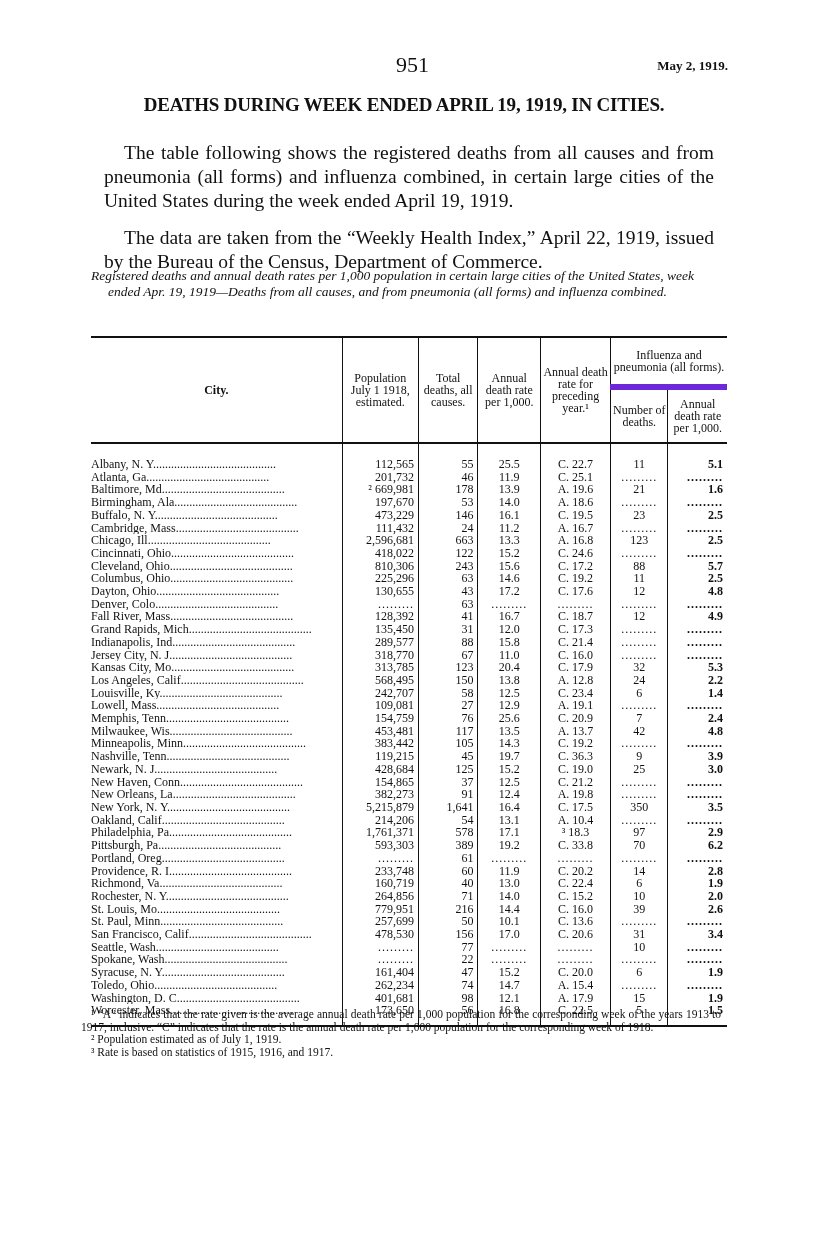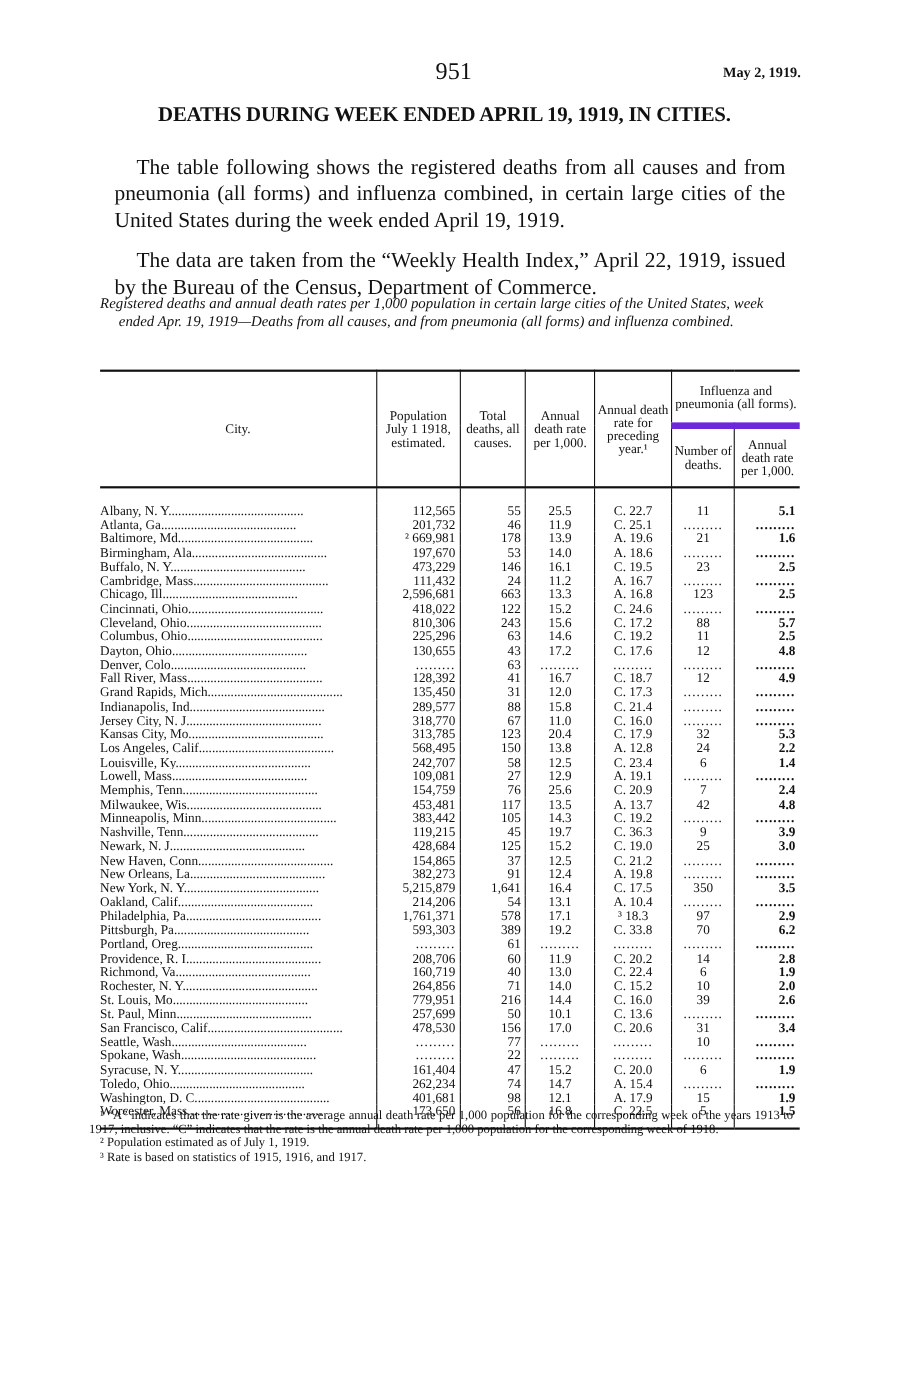--- a/index.html
+++ b/index.html
@@ -46,21 +46,21 @@
   <p>The data are taken from the “Weekly Health Index,” April 22, 1919, issued by the Bureau of the Census, Department of Commerce.</p>
 </div>
 
 <div class="caption">
     <span>Registered deaths and annual death rates per 1,000 population in certain large cities of the United States, week ended Apr. 19, 1919—Deaths from all causes, and from pneumonia (all forms) and influenza combined.</span>
   </div>
 
 <table class="data">
   <thead>
     <tr class="toprule">
-      <th rowspan="2" class="hdr-city" style="height:104px;">City.</th>
+      <th rowspan="2" class="hdr-city" style="height:104px;font-weight:bold;">City.</th>
       <th rowspan="2" class="vline" style="width:68px;">Population July 1 1918, estimated.</th>
       <th rowspan="2" class="vline" style="width:52px;">Total deaths, all causes.</th>
       <th rowspan="2" class="vline" style="width:55px;">Annual death rate per 1,000.</th>
       <th rowspan="2" class="vline" style="width:62px;">Annual death rate for preceding year.¹</th>
       <th colspan="2" class="vline" style="height:46px;border-bottom:6px solid #6d28d9;">Influenza and pneumonia (all forms).</th>
     </tr>
     <tr>
       <th class="vline" style="width:50px;margin-left:10px;">Number of deaths.</th>
       <th class="vline" style="width:52px;">Annual death rate per 1,000.</th>
     </tr>
@@ -361,21 +361,21 @@
         <td class="city">Portland, Oreg.........................................</td>
         <td class="num vline dots">.........</td>
         <td class="num vline">61</td>
         <td class="rate vline dots">.........</td>
         <td class="rate vline dots">.........</td>
         <td class="rate vline dots">.........</td>
         <td class="num vline bold dots">.........</td>
       </tr>
       <tr>
         <td class="city">Providence, R. I.........................................</td>
-        <td class="num vline">208,706</td>
+        <td class="num vline">233,748</td>
         <td class="num vline">60</td>
         <td class="rate vline">11.9</td>
         <td class="rate vline">C. 20.2</td>
         <td class="rate vline">14</td>
         <td class="num vline bold">2.8</td>
       </tr>
       <tr>
         <td class="city">Richmond, Va.........................................</td>
         <td class="num vline">160,719</td>
         <td class="num vline">40</td>

